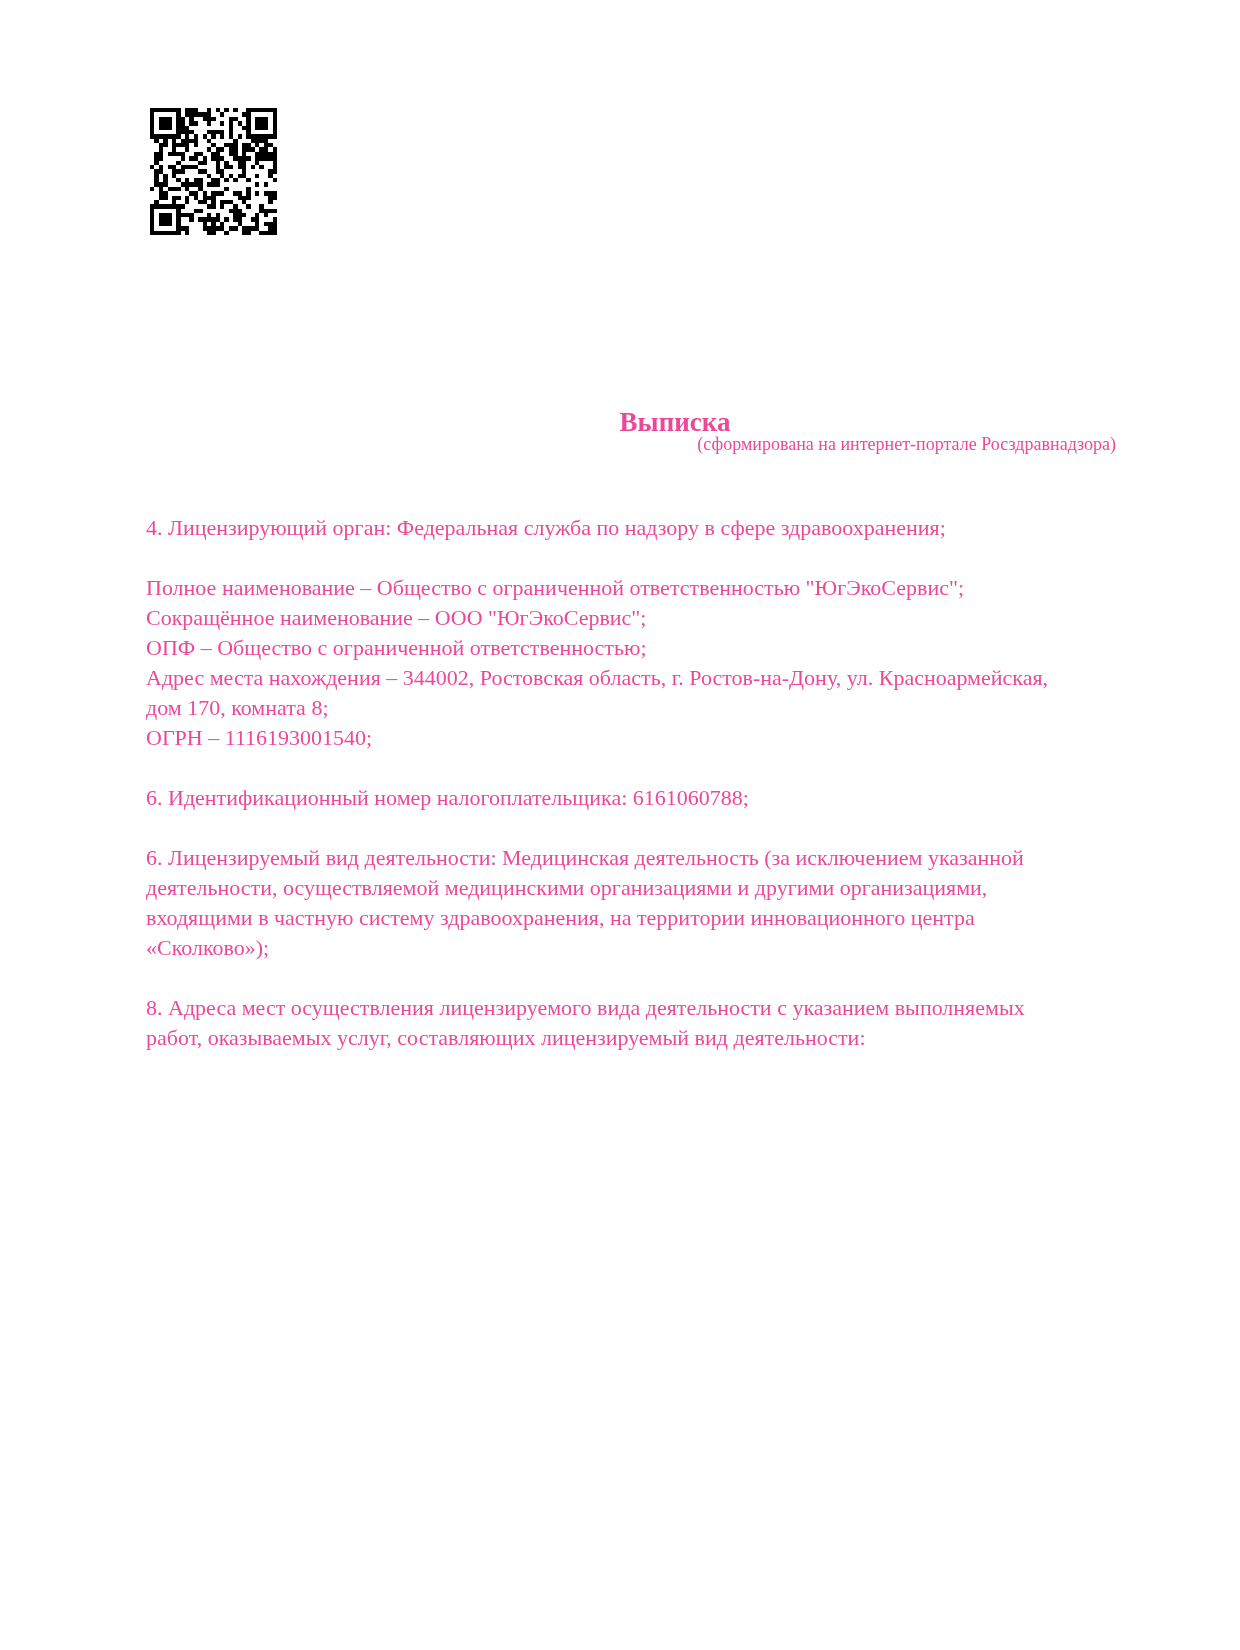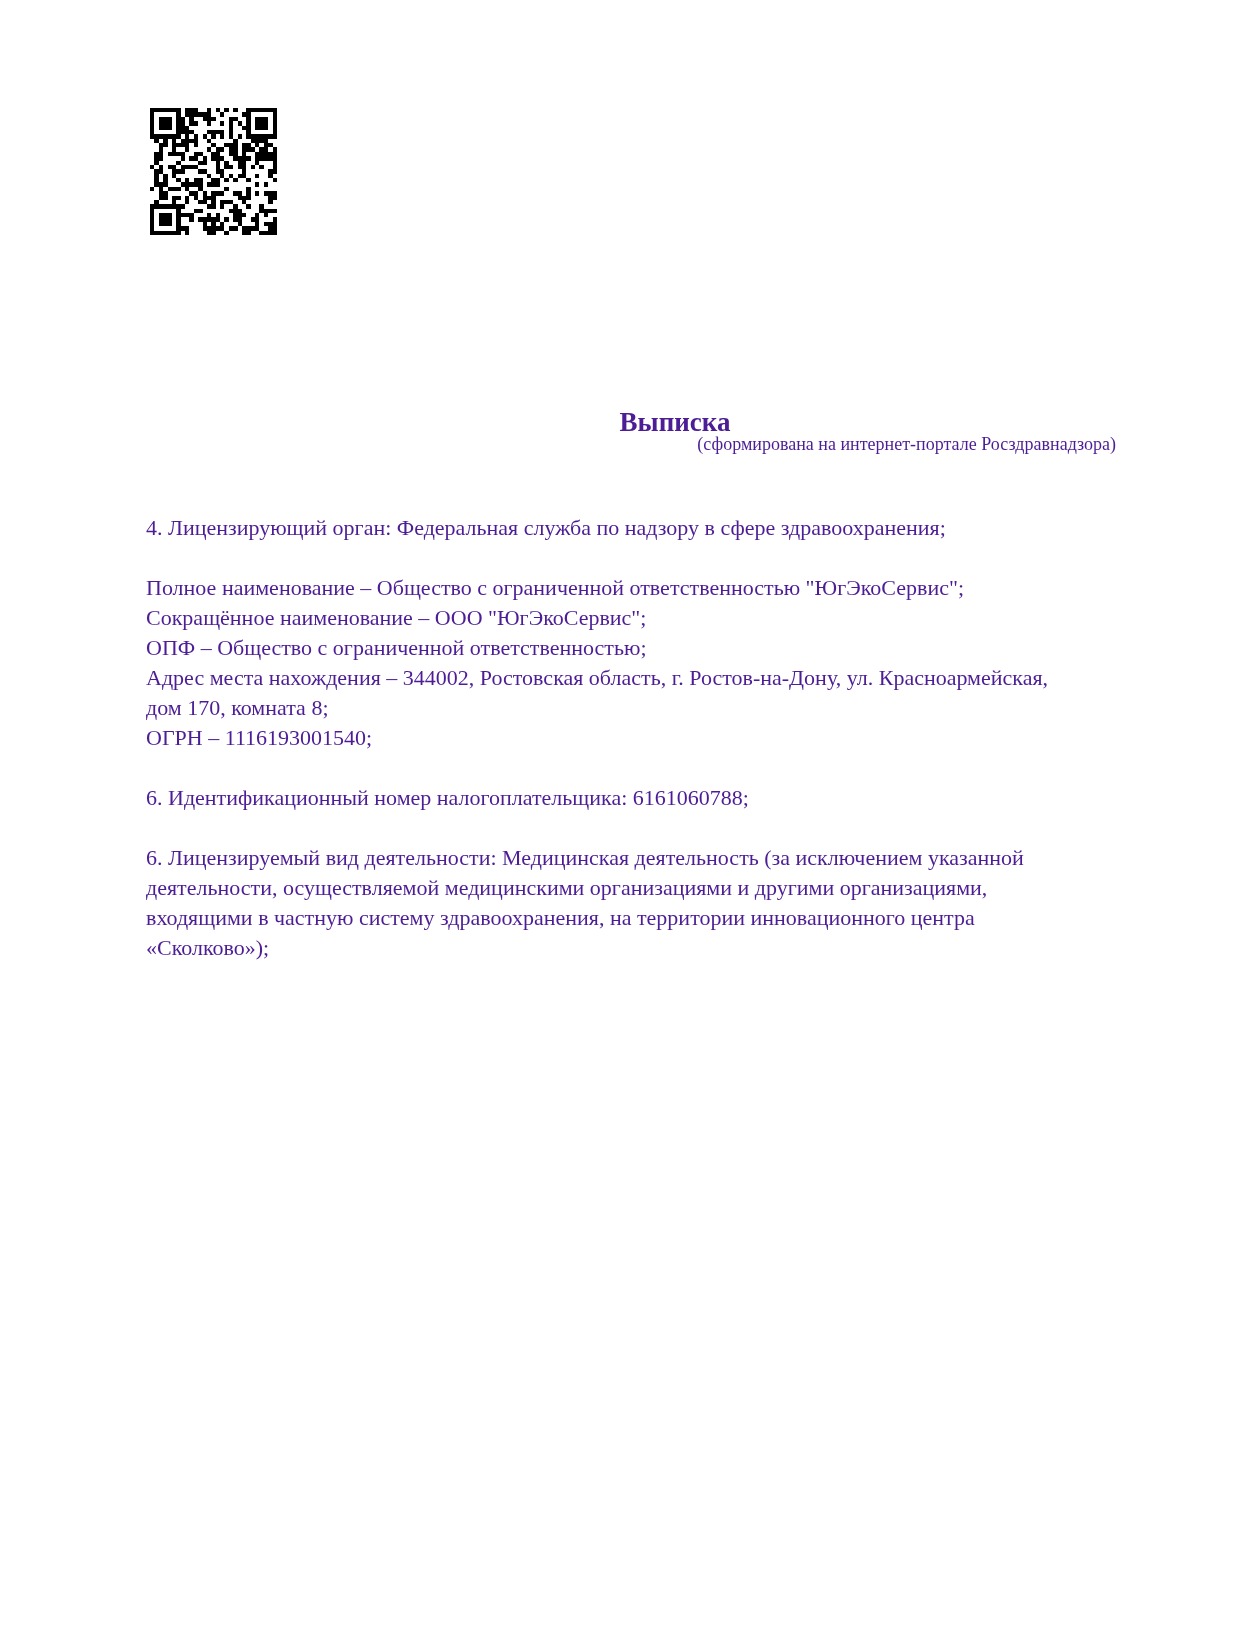--- a/index.html
+++ b/index.html
@@ -5,21 +5,21 @@
   html, body {
     margin: 0;
     padding: 0;
     background: #ffffff;
   }
   .page {
     position: relative;
     width: 1128px;
     height: 1650px;
     background: #ffffff;
-    color: #4c1d95;
+    color: #ec4899;
     font-family: "Liberation Serif", "DejaVu Serif", serif;
     overflow: hidden;
   }
   .qr {
     position: absolute;
     left: 150px;
     top: 108px;
     width: 127px;
     height: 127px;
   }
@@ -497,15 +497,17 @@
 Сокращённое наименование – ООО "ЮгЭкоСервис";
 ОПФ – Общество с ограниченной ответственностью;
 Адрес места нахождения – 344002, Ростовская область, г. Ростов-на-Дону, ул. Красноармейская,
 дом 170, комната 8;
 ОГРН – 1116193001540;</p>
     <p class="para">6. Идентификационный номер налогоплательщика: 6161060788;</p>
     <p class="para">6. Лицензируемый вид деятельности: Медицинская деятельность (за исключением указанной
 деятельности, осуществляемой медицинскими организациями и другими организациями,
 входящими в частную систему здравоохранения, на территории инновационного центра
 «Сколково»);</p>
+    <p class="para">8. Адреса мест осуществления лицензируемого вида деятельности с указанием выполняемых
+работ, оказываемых услуг, составляющих лицензируемый вид деятельности:</p>
   </div>
 
 </div>
 
 </body></html>

